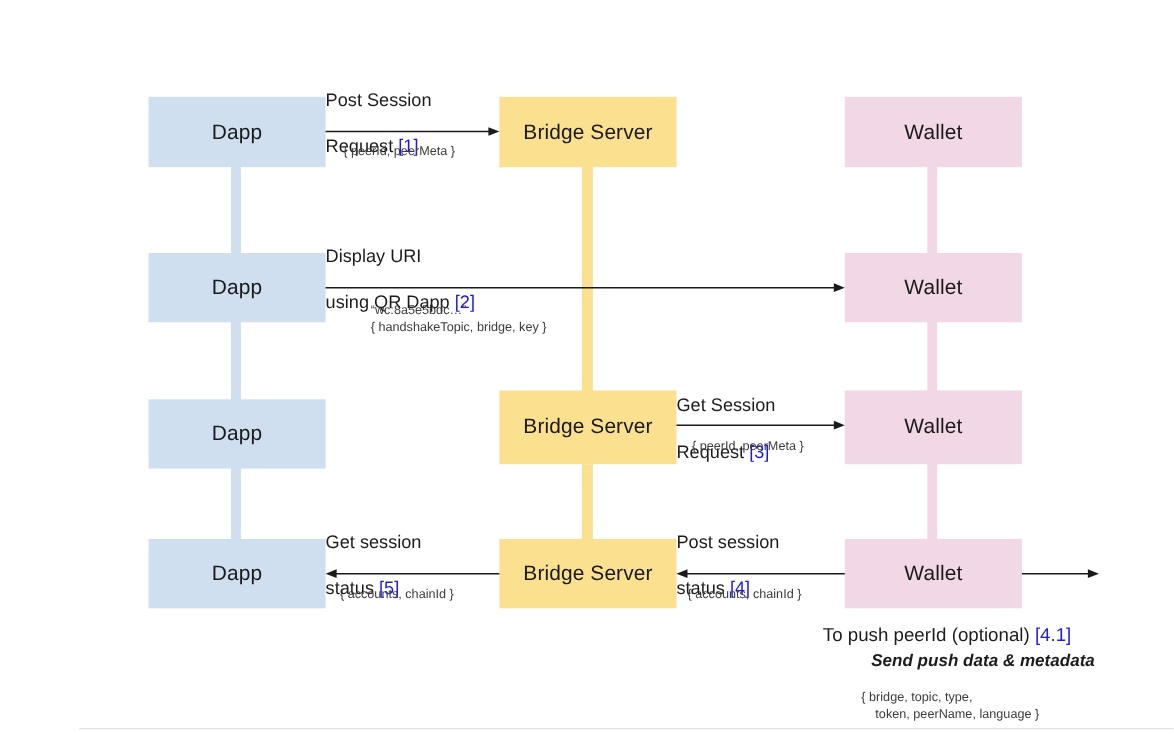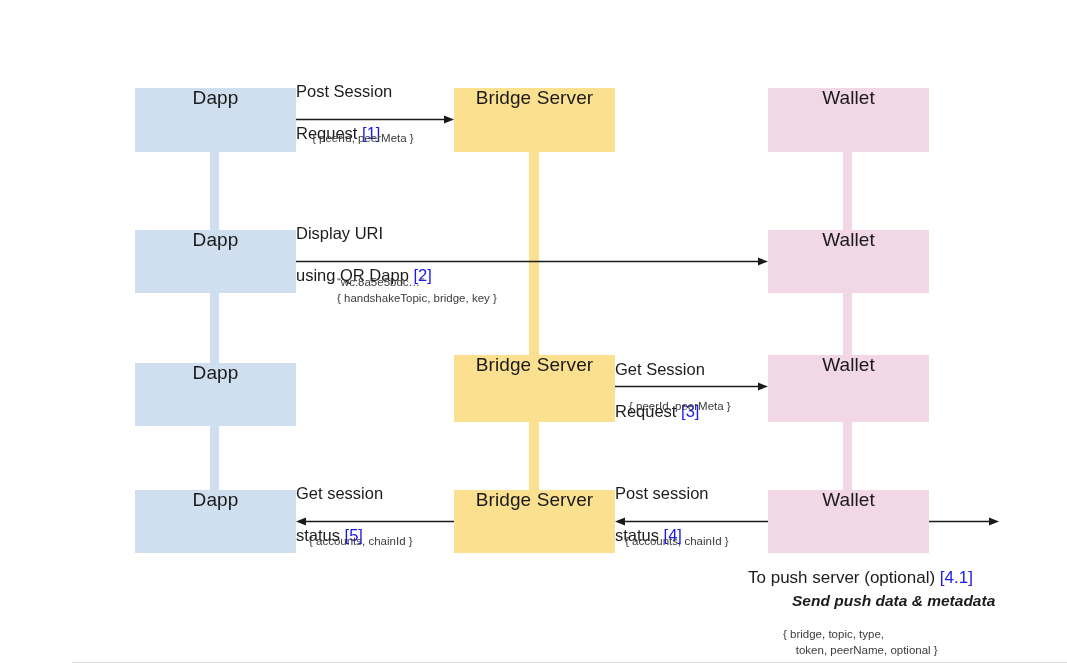--- a/index.html
+++ b/index.html
@@ -24,21 +24,21 @@
   
   .lifeline {
     position: absolute;
     z-index: 1;
   }
 
   
   .box {
     position: absolute;
     display: flex;
-    align-items: flex-start;
+    align-items: center;
     justify-content: center;
     z-index: 2;
     box-sizing: border-box;
   }
   .box-label {
     font-size: 19px;
     color: #1a1a1a;
     letter-spacing: 0.1px;
     line-height: 1;
     white-space: nowrap;
@@ -214,21 +214,21 @@
   <div class="payload" style="left:309px; top:533px;">{ accounts, chainId }</div>
 
   <div class="arrow" style="left:929px; top:516px; width:70px;">
     <svg width="70" height="11" viewBox="0 0 70 11">
       <line x1="0" y1="5.5" x2="63" y2="5.5" stroke="#1a1a1a" stroke-width="1.4"></line>
       <path d="M70 5.5 L60 1.6 L60 9.4 Z" fill="#1a1a1a"></path>
     </svg>
   </div>
 
   <div class="note-title" style="left:748px; top:568px;">
-    <span>To push server (optional) </span><span class="step">[4.1]</span>
+    <span>To push peerId (optional) </span><span class="step">[4.1]</span>
   </div>
   <div class="note-sub" style="left:792px; top:592px;text-align:right;">Send push data &amp; metadata</div>
   <div class="payload" style="left:783px; top:626px;">{ bridge, topic, type,
-    token, peerName, optional }</div>
+    token, peerName, language }</div>
 
   <div class="footer-rule" style="left:72px; top:662px; width:995px;"></div>
 
 </div>
 
 </body></html>

